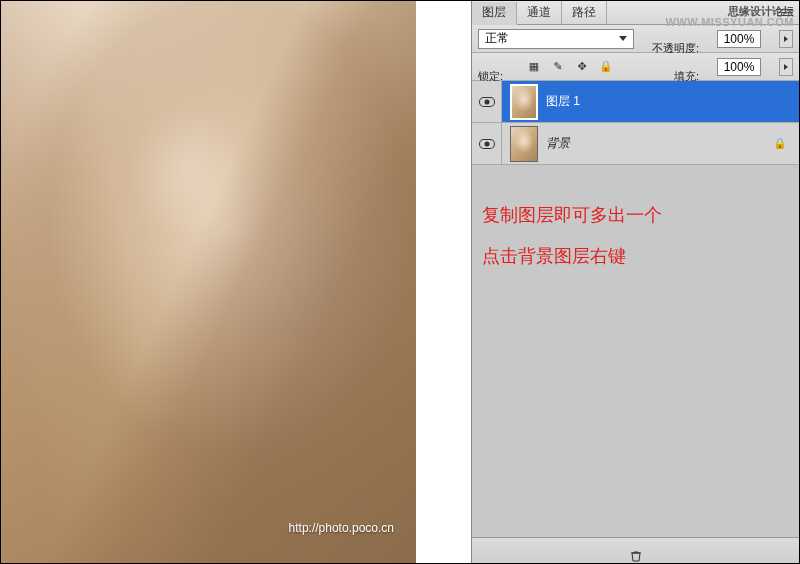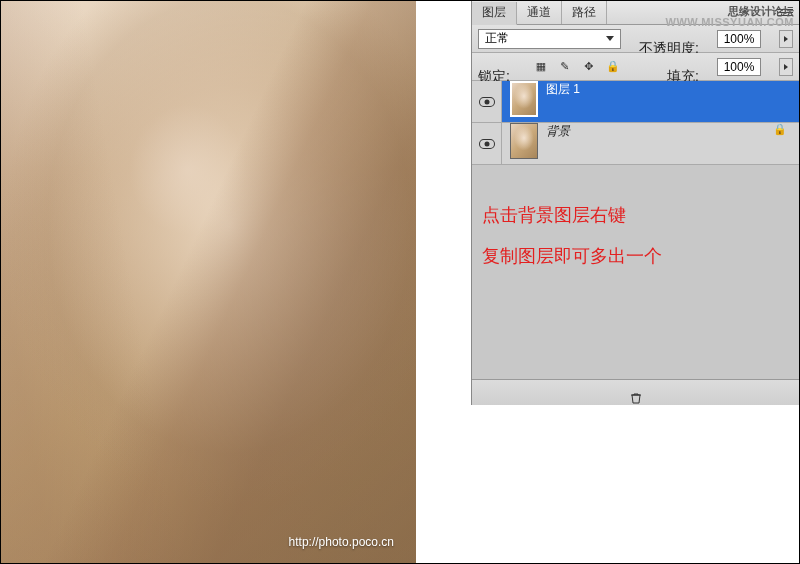--- a/index.html
+++ b/index.html
@@ -44,30 +44,30 @@
   bottom: 32px;
   right: 22px;
   color: #fff;
   font-weight: bold;
   font-size: 22px;
   text-shadow: 0 1px 2px rgba(0,0,0,0.5);
 }
 .watermark-main .poco { font-style: italic; letter-spacing: -1px; }
 .watermark-sub {
   position: absolute;
-  bottom: 14px;
+  bottom: 28px;
   right: 22px;
   color: #fff;
   font-size: 12px;
   text-shadow: 0 1px 2px rgba(0,0,0,0.5);
 }
 .gap { flex: 1; background: #fff; }
 .panel {
   width: 328px;
-  height: 404px;
+  height: 562px;
   background: #bef264;
   border-left: 1px solid #888;
   display: flex;
   flex-direction: column;
   font-size: 12px;
 }
 .panel-header {
   height: 24px;
   background: linear-gradient(#e8e8e8, #d8d8d8);
   border-bottom: 1px solid #999;
@@ -128,21 +128,21 @@
   padding: 0 6px;
   font-size: 12px;
   justify-content: space-between;
 }
 .arrow-down {
   width: 0; height: 0;
   border-left: 4px solid transparent;
   border-right: 4px solid transparent;
   border-top: 5px solid #333;
 }
-.label-sm { font-size: 14px; color: #222; white-space: nowrap; margin-top: 20px; }
+.label-sm { font-size: 11px; color: #222; white-space: nowrap; margin-top: 20px; }
 .pct-box {
   width: 44px;
   height: 18px;
   background: #fff;
   border: 1px solid #888;
   display: flex;
   align-items: center;
   justify-content: center;
   font-size: 12px;
 }
@@ -174,21 +174,21 @@
 }
 .layers-list {
   flex: 1;
   background: #c8c8c8;
   overflow: auto;
   position: relative;
 }
 .layer-row {
   height: 42px;
   display: flex;
-  align-items: flex-start;
+  align-items: center;
   border-bottom: 1px solid #aaa;
   background: #d4d4d4;
 }
 .layer-row.selected { background: #2a6fd6; color: #fff; }
 .layer-row.selected .layer-name { color: #fff; }
 .eye-col {
   width: 30px;
   height: 100%;
   display: flex;
   align-items: center;
@@ -347,22 +347,22 @@
       <div class="layer-row">
         <div class="eye-col">
           <div class="eye-icon"></div>
         </div>
         <div class="thumb"></div>
         <span class="layer-name italic">背景</span>
         <span class="lock-indicator">🔒</span>
       </div>
 
       <div class="instructions">
+        <div>复制图层即可多出一个</div>
         <div>点击背景图层右键</div>
-        <div>复制图层即可多出一个</div>
       </div>
 
     </div>
 
     <div class="panel-footer">
       <div class="footer-icon">
         <svg width="14" height="14" viewBox="0 0 14 14">
             <path d="M4 7a3 3 0 013-3h0M10 7a3 3 0 01-3 3h0M5 7h4" stroke="#333" stroke-width="1.2" fill="none"></path>
           </svg>
       </div>

